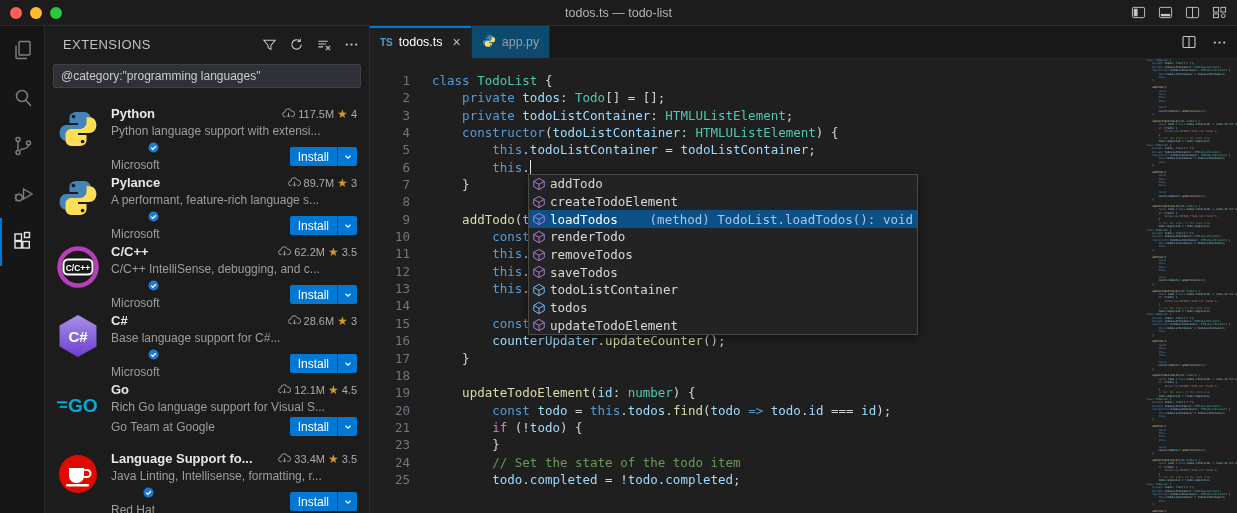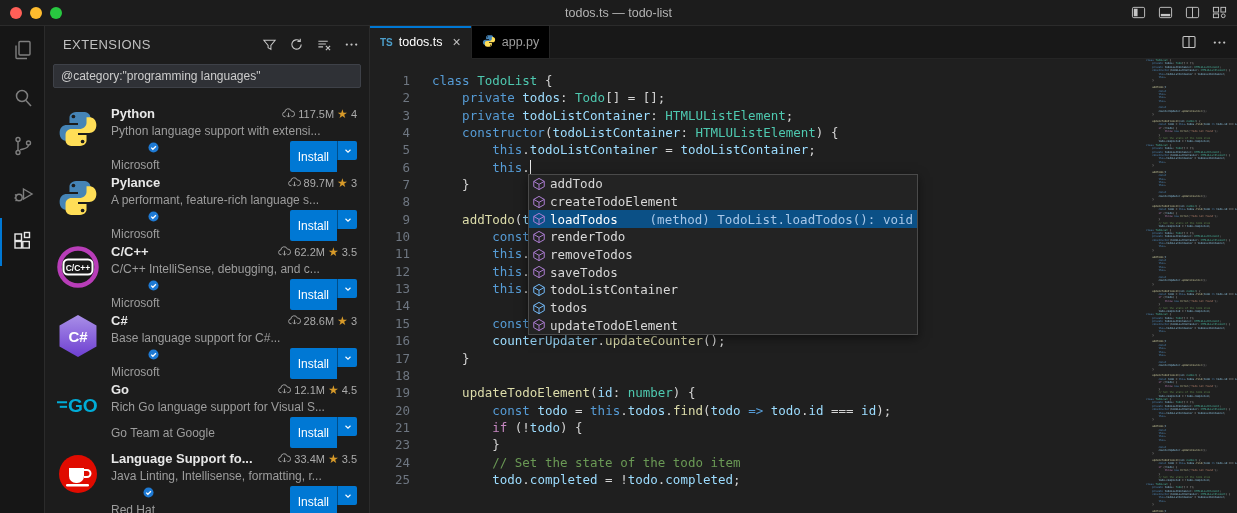--- a/index.html
+++ b/index.html
@@ -46,30 +46,30 @@
   .ext-stats { margin-left:auto; display:flex; align-items:center; gap:3px; color:#ababab; font-size:11px;
     flex:none; padding-left:6px; }
   .ext-stats svg { display:block; color:#ababab; }
   .star { color:#d79a29; font-size:12px; line-height:1; }
   .ext-desc { color:#9d9d9d; font-size:12px; margin-top:3px; white-space:nowrap; overflow:hidden;
     text-overflow:ellipsis; }
   .ext-line3 { display:flex; align-items:center; margin-top:3px; }
   .ext-pub { color:#9d9d9d; font-size:12px; display:flex; align-items:flex-end; gap:4px; min-width:0;flex-direction:column; }
   .ext-pub svg { flex:none; display:block; }
   .install-wrap { margin-left:auto; display:flex; flex:none; }
-  .install-btn { background:#0078d4; color:#ffffff; font-size:12px; height:31px; padding:0 8px;
+  .install-btn { background:#0078d4; color:#ffffff; font-size:12px; height:19px; padding:0 8px;
     border:none; border-radius:2px 0 0 2px; cursor:pointer; font-family:"Liberation Sans",sans-serif; }
   .install-dd { background:#0078d4; border-left:1px solid rgba(0,0,0,.35); width:20px; height:19px;
     border-radius:0 2px 2px 0; display:flex; align-items:center; justify-content:center; cursor:pointer; color:#fff; }
 
   
   .editor-area { flex:1; display:flex; flex-direction:column; min-width:0; }
   .tabbar { position:relative; height:33px; background:#181818; display:flex; border-bottom:1px solid #252525; }
   .tab { display:flex; align-items:center; gap:6px; padding:0 10px; font-size:12.5px; border-right:1px solid #252525;
-    cursor:pointer; position:relative; color:#9d9d9d; background:#000000; }
+    cursor:pointer; position:relative; color:#9d9d9d; background:#0c4a6e; }
   .tab.active { background:#1f1f1f; color:#ffffff; border-bottom:1px solid #1f1f1f; margin-bottom:-1px; }
   .tab.active::before { content:""; position:absolute; top:0; left:0; right:0; height:1.5px; background:#0078d4; }
   .ts-badge { color:#4d9fcb; font-size:10px; font-weight:bold; }
   .tab-close { color:#c0c0c0; font-size:14px; margin-left:4px; }
   .tb-actions { position:absolute; right:10px; top:0; height:100%; display:flex; gap:15px; align-items:center; color:#c5c5c5; }
   .tb-actions svg { display:block; }
 
   .editor-body { position:relative; flex:1; background:#1f1f1f; overflow:hidden; }
   .code { position:absolute; top:0; left:0; right:95px; bottom:0; padding-top:13px; overflow:hidden;
     font-family:"DejaVu Sans Mono", monospace; font-size:12.5px; }

